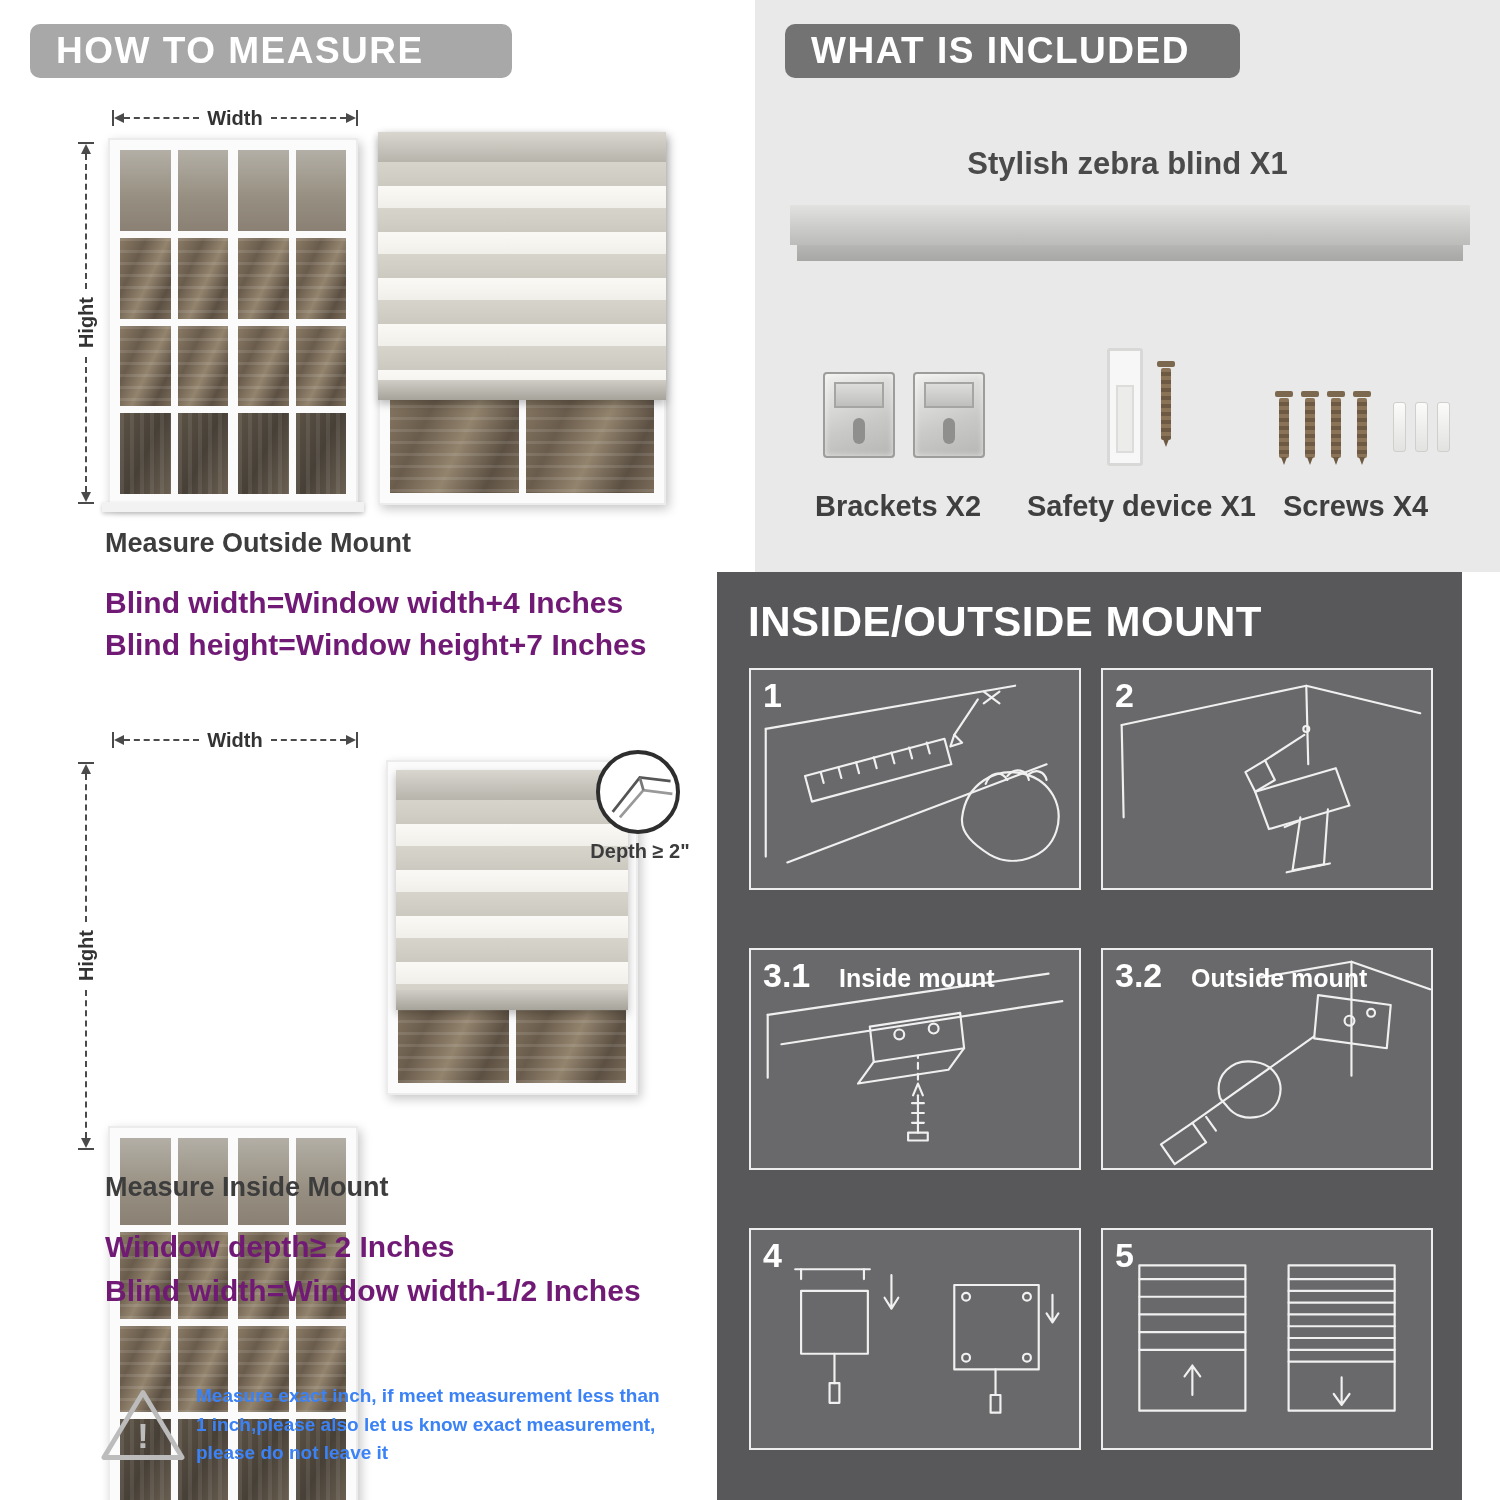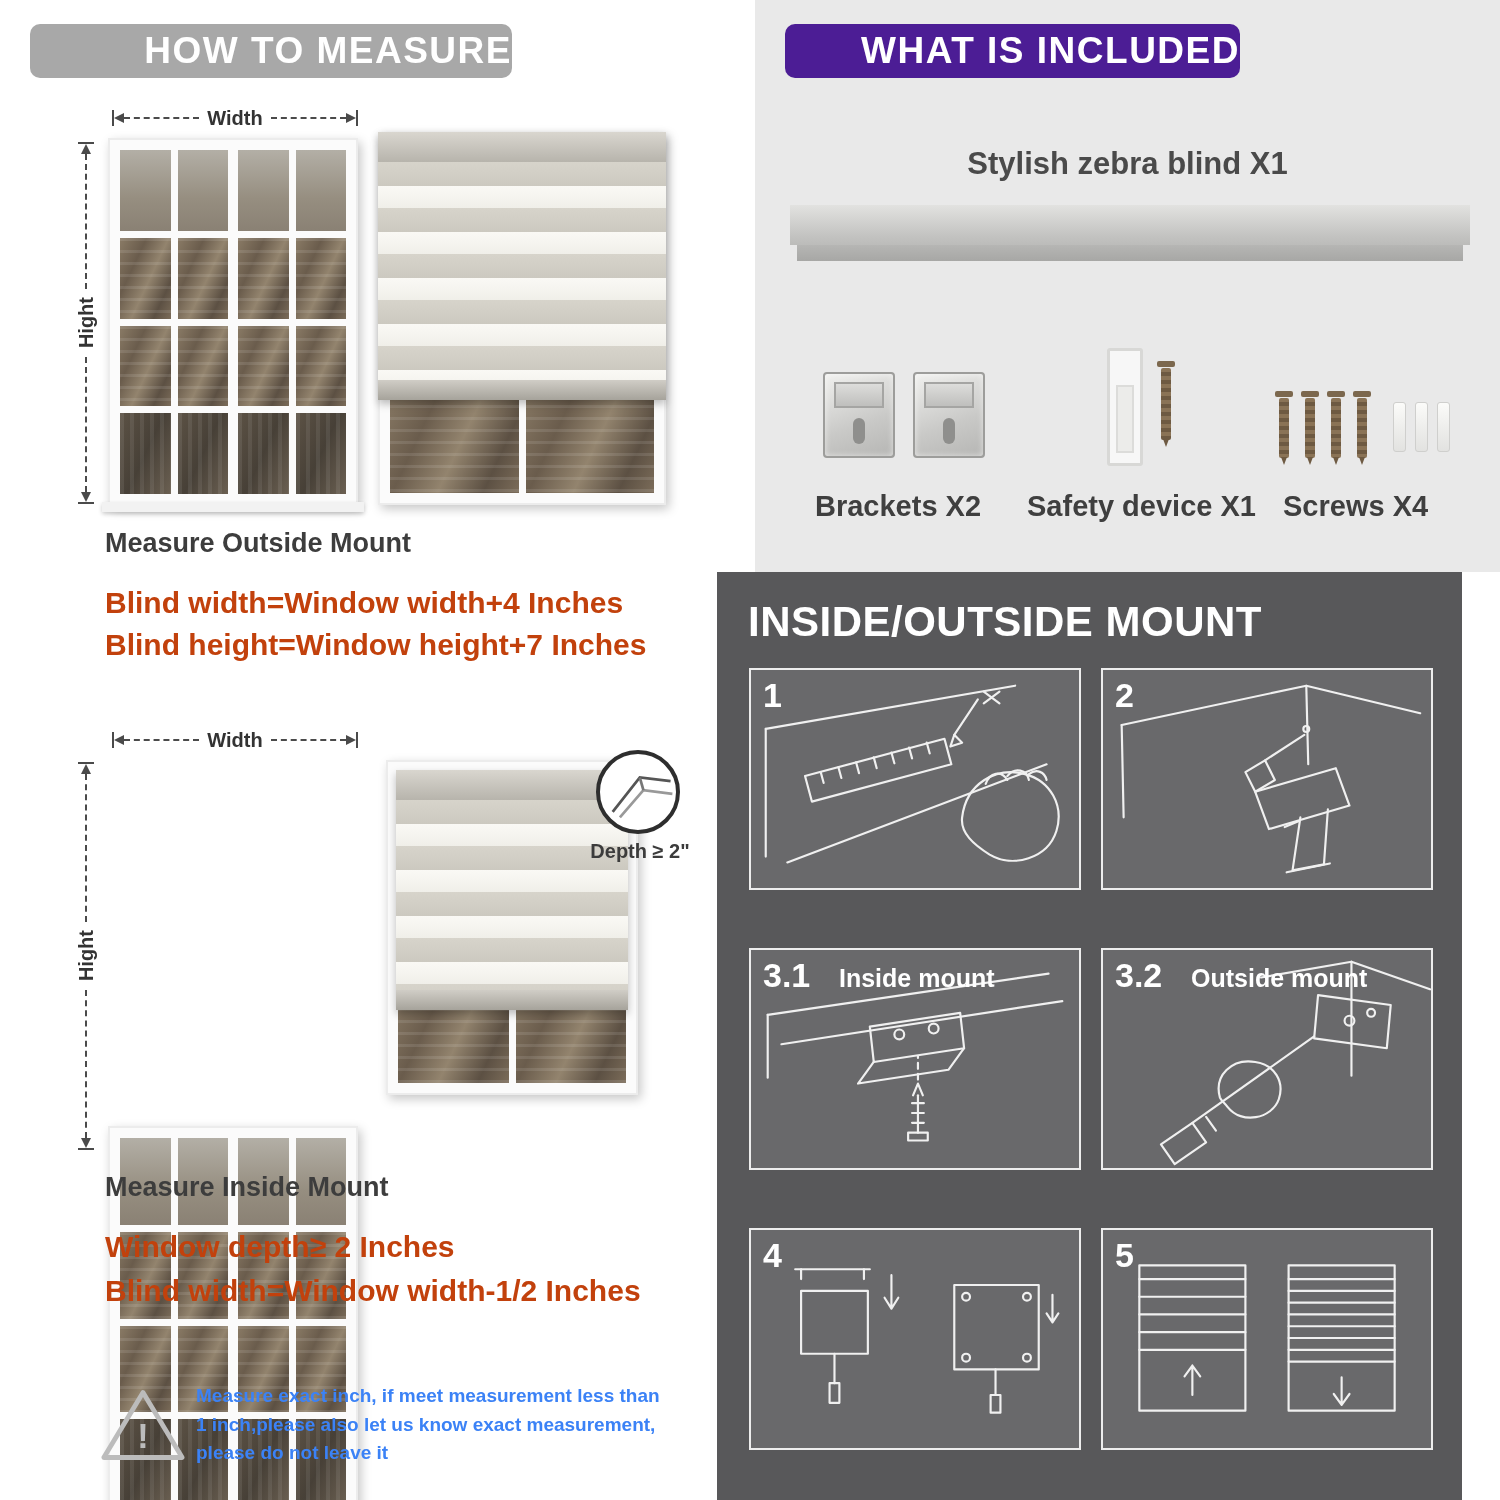--- a/index.html
+++ b/index.html
@@ -2,27 +2,27 @@
 <html><head>
 <meta charset="utf-8">
 <style>
   *{margin:0;padding:0;box-sizing:border-box;}
   html,body{width:1500px;height:1500px;}
   body{position:relative;background:#ffffff;font-family:"Liberation Sans",sans-serif;overflow:hidden;}
   .abs{position:absolute;}
 
   
   .pill-header{border-radius:10px;font-weight:bold;letter-spacing:1.5px;color:#fff;
-    font-size:37px;line-height:54px;padding-left:26px;text-align:right;}
+    font-size:37px;line-height:54px;padding-left:26px;}
   .pill-left{background:#a8a8a8;}
-  .pill-right{background:#4c1d95;}
+  .pill-right{background:#737373;}
 
   .h1-dark{font-size:27px;font-weight:bold;color:#3d3d3d;}
   .h1-white{font-size:42px;font-weight:bold;color:#ffffff;letter-spacing:.5px;}
-  .body-line{font-size:30px;font-weight:bold;color:#c2410c;white-space:nowrap;}
+  .body-line{font-size:30px;font-weight:bold;color:#701a75;white-space:nowrap;}
 
   
   .h-arrow{display:flex;align-items:center;height:20px;}
   .h-arrow .tick{width:2px;height:16px;background:#4a4a4a;}
   .h-arrow .head{width:0;height:0;border-top:5px solid transparent;border-bottom:5px solid transparent;}
   .h-arrow .head.l{border-right:10px solid #4a4a4a;}
   .h-arrow .head.r{border-left:10px solid #4a4a4a;}
   .h-arrow .dash{flex:1;height:0;border-top:2px dashed #4a4a4a;}
   .h-arrow .lbl{font-size:20px;font-weight:bold;color:#333;padding:0 8px;white-space:nowrap;}
   .v-arrow{display:flex;flex-direction:column;align-items:center;width:20px;}

